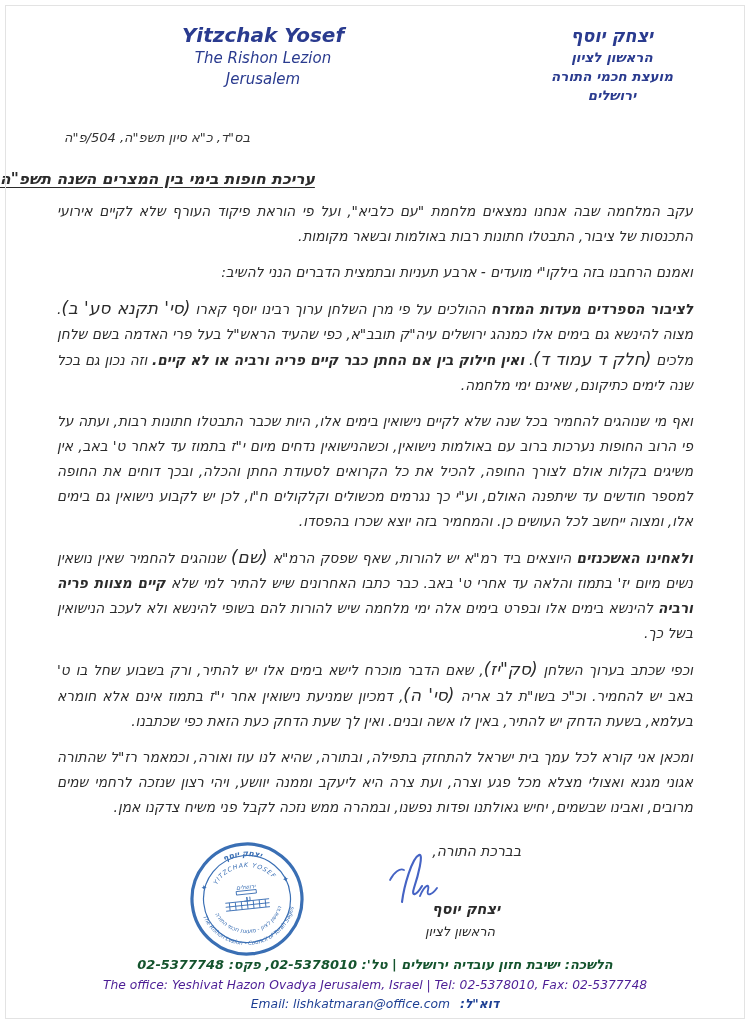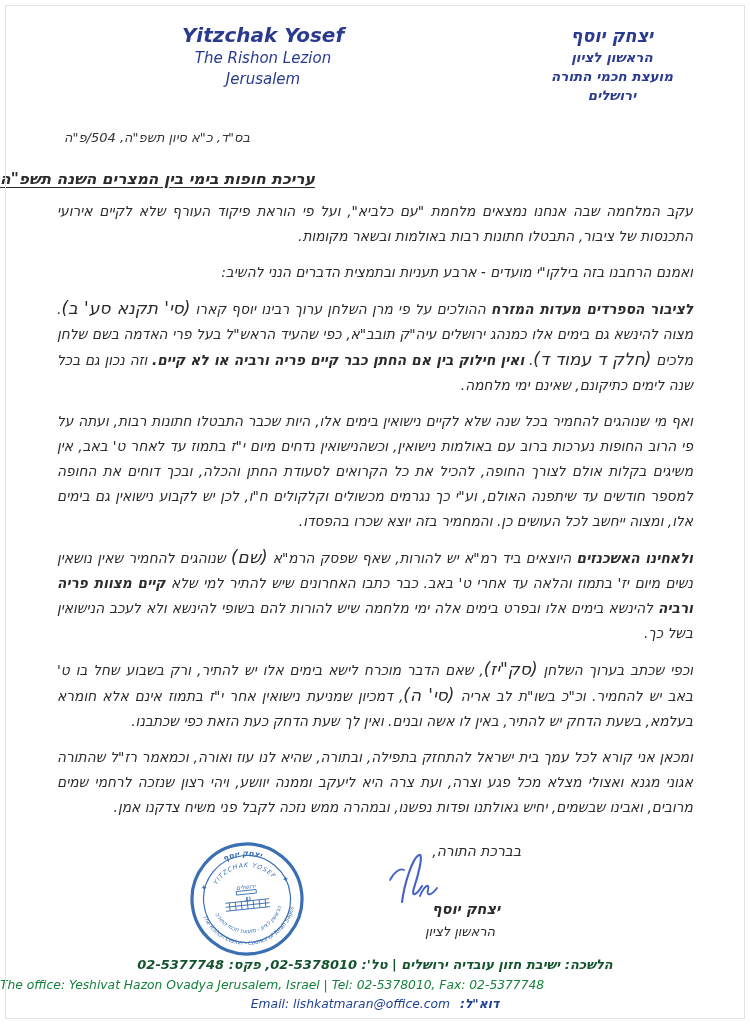--- a/index.html
+++ b/index.html
@@ -28,21 +28,21 @@
 
   
   .stamp-wrap{position:absolute;left:187px;top:839px;width:120px;height:120px;transform:rotate(-6deg);opacity:.92;}
   .sig-blessing{position:absolute;left:381px;top:843px;width:140px;direction:rtl;font-size:14px;}
   .sig-scribble{position:absolute;left:376px;top:850px;}
   .sig-name{position:absolute;left:432px;top:901px;direction:rtl;font-size:14.5px;font-weight:bold;}
   .sig-role{position:absolute;left:425px;top:924px;direction:rtl;font-size:13px;}
 
   
   .footer-he{position:absolute;top:957px;left:0;width:100%;text-align:center;direction:rtl;color:#14532d;font-weight:bold;font-size:13px;}
-  .footer-en{position:absolute;top:978px;left:0;width:100%;text-align:left;color:#15803d;font-size:12.3px;}
+  .footer-en{position:absolute;top:978px;left:0;width:100%;text-align:center;color:#4c1d95;font-size:12.3px;}
   .footer-email{position:absolute;top:997px;left:0;width:100%;text-align:center;direction:rtl;color:#1e4094;font-size:12.3px;}
   .footer-email .he{font-weight:bold;margin-left:6px;}
 </style>
 </head>
 <body>
 
 <div class="page">
 
   <div class="h-en">
     <div class="nm">Yitzchak Yosef</div>

